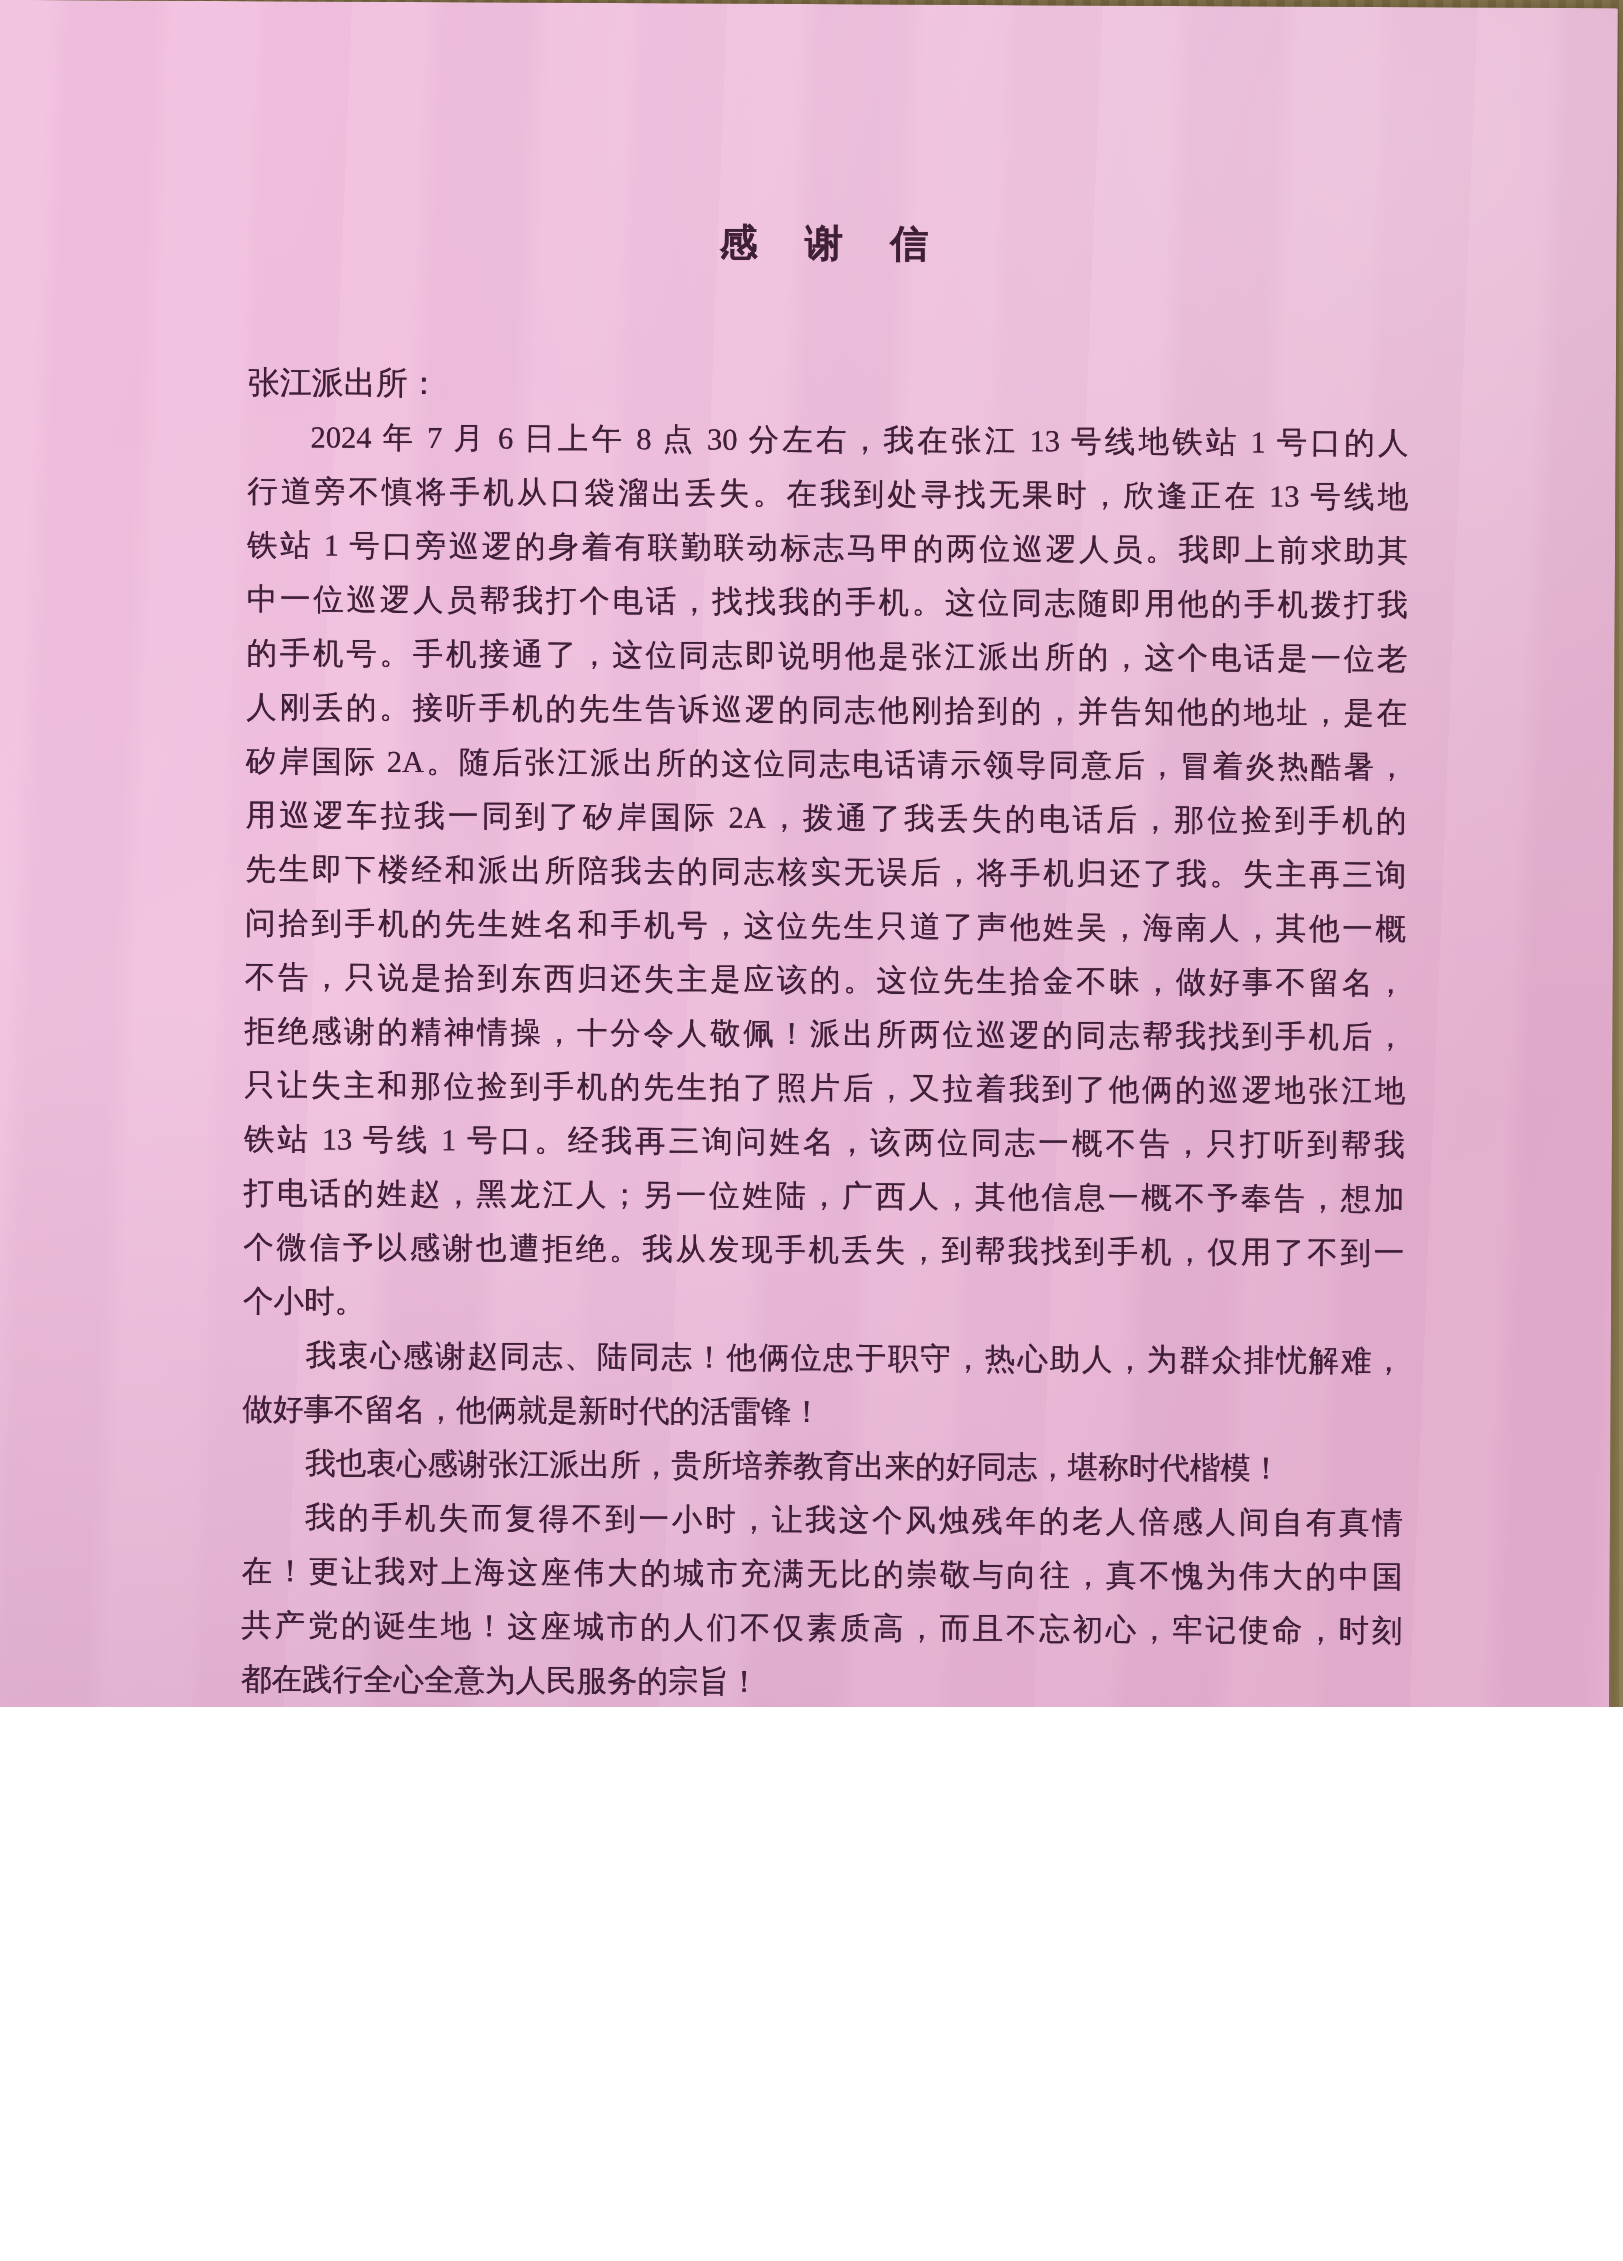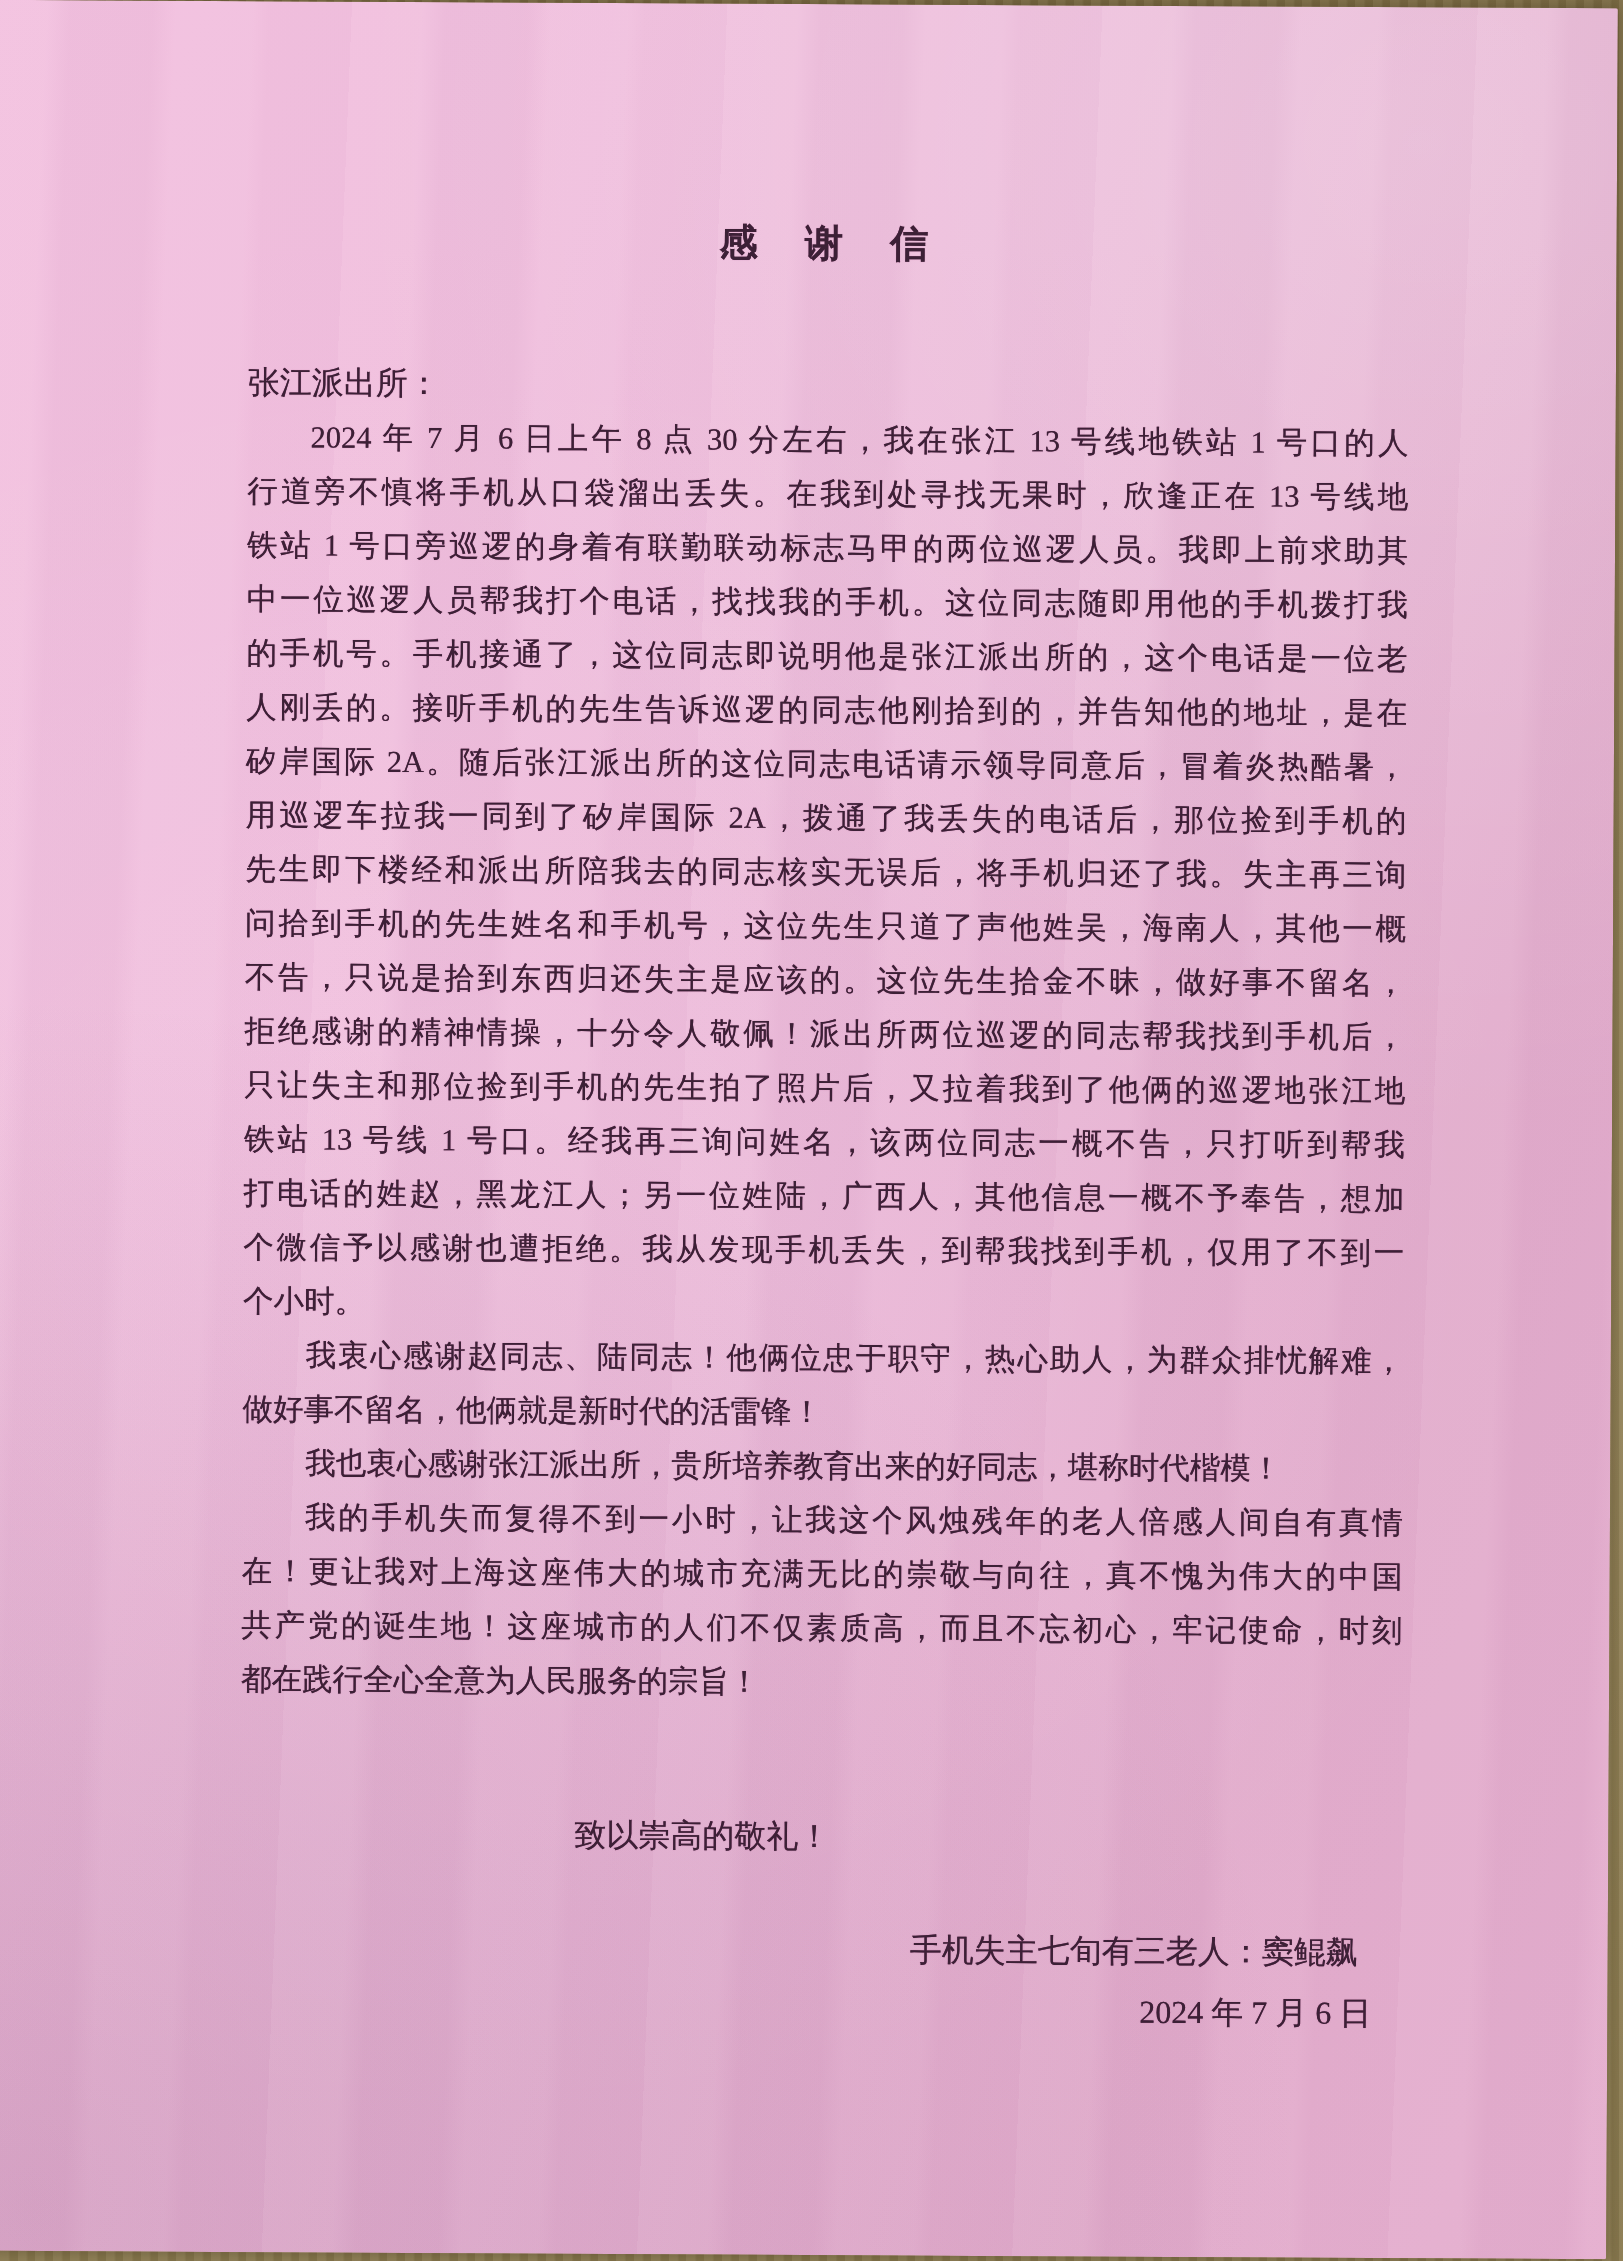--- a/index.html
+++ b/index.html
@@ -3,21 +3,21 @@
 <meta charset="utf-8">
 <style>
   html, body { margin: 0; padding: 0; }
   body {
     width: 1624px; height: 2261px;
     overflow: hidden;
     font-family: "Liberation Serif", "DejaVu Serif", serif;
   }
   .photo {
     position: relative;
-    width: 1624px; height: 2261px;
+    width: 1624px; height: 1707px;
     background:
       repeating-linear-gradient(90deg, rgba(255,255,255,0.05) 0 8.2px, rgba(0,0,0,0.05) 10.6px 17.6px),
       linear-gradient(180deg, #7e6e46 0%, #8d7d52 18%, #96865b 55%, #8a7a4f 100%);
     overflow: hidden;
   }
   .paper {
     position: absolute;
     left: -29px; top: 3.5px;
     width: 1641px; height: 2251px;
     transform: rotate(0.3deg);

